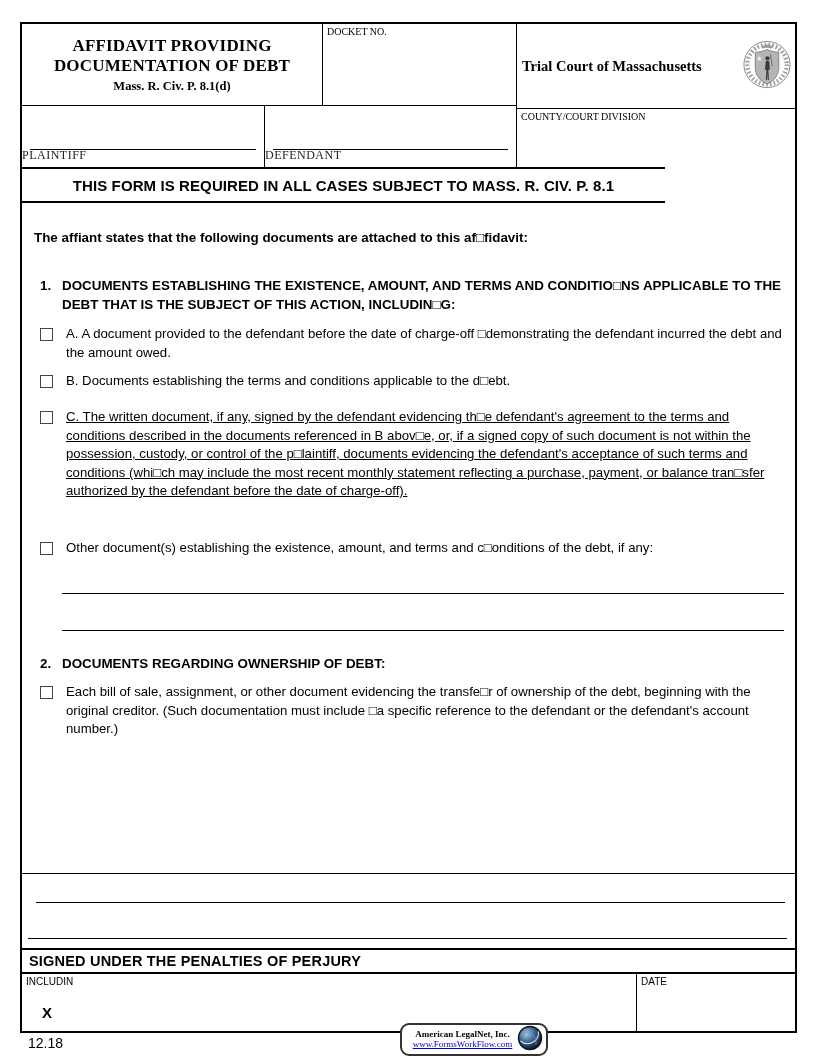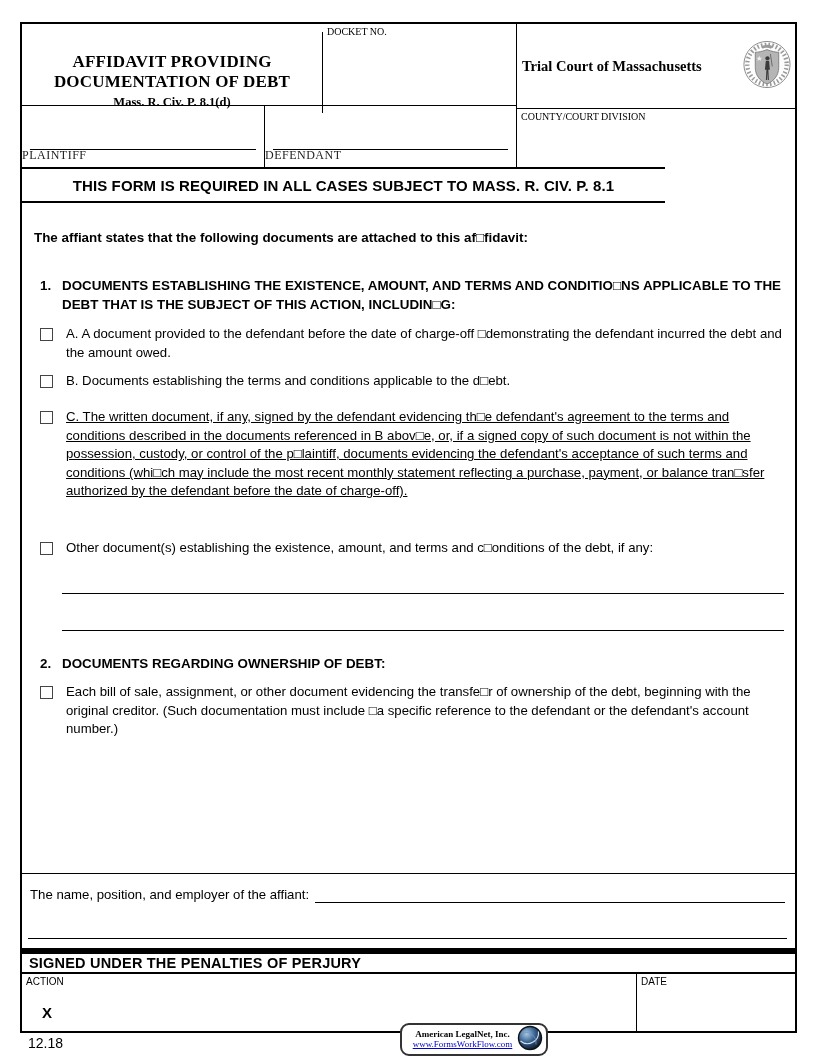--- a/index.html
+++ b/index.html
@@ -4,21 +4,21 @@
 <style>
   * { margin:0; padding:0; box-sizing:border-box; }
   html,body { width:816px; height:1056px; background:#ffffff; font-family:"Liberation Sans", sans-serif; color:#000; }
   .page { position:relative; width:816px; height:1056px; background:#fff; overflow:hidden; }
 
   .form { position:absolute; left:20px; top:22px; width:777px; height:1011px; border:2px solid #000; }
 
   
   .hdr { position:absolute; left:0; top:0; width:773px; height:143px; }
   .cell { position:absolute;font-family:Liberation Serif, serif; }
-  .title-cell   { left:0; top:0; width:301px; height:81px; border-right:1px solid #000; text-align:center; padding-top:20px;margin-top:8px; }
+  .title-cell   { left:0; top:0; width:301px; height:81px; border-right:1px solid #000; text-align:center; padding-top:12px; }
   .title-line   { font-weight:bold; font-size:17px; line-height:20px; letter-spacing:.2px; }
   .subtitle     { font-weight:bold; font-size:12.5px; margin-top:3px; }
   .docket-cell  { left:301px; top:0; width:194px; height:81px; border-right:1px solid #000; padding:2px 0 0 4px; }
   .small-label  { font-size:10px; }
   .court-cell   { left:495px; top:0; width:278px; height:85px; border-bottom:1px solid #000; display:flex; align-items:center; padding:0 3px 0 5px; }
   .court-name   { font-weight:bold; font-size:14.5px; flex:1; }
   .plain-cell   { left:0; top:81px; width:243px; height:62px; border-top:1px solid #000; border-right:1px solid #000; }
   .def-cell     { left:243px; top:81px; width:252px; height:62px; border-top:1px solid #000; border-right:1px solid #000; }
   .county-cell  { left:495px; top:85px; width:278px; height:58px; padding:2px 0 0 4px; }
   .party-line   { position:absolute; left:8px; right:8px; bottom:17px; border-bottom:1px solid #000; }
@@ -50,21 +50,21 @@
   .row2b { top:557px; }
 
   
   .affsec { position:absolute; left:0; top:849px; width:773px; height:75px; border-top:1px solid #000; }
   .affrow { position:absolute; left:8px; right:10px; top:12px; display:flex; align-items:flex-end; font-size:13.2px; }
   .affrow .lbl { white-space:nowrap; padding-bottom:1px; }
   .affrow .wline { flex:1; border-bottom:1.4px solid #000; margin-left:6px; height:17px; }
   .affline2 { position:absolute; left:6px; right:8px; bottom:9px; border-bottom:1.4px solid #000; }
 
   
-  .signed { position:absolute; left:0; top:924px; width:773px; height:24px; border-top:6px solid #000000; display:flex; align-items:center; padding-left:7px; }
+  .signed { position:absolute; left:0; top:924px; width:773px; height:24px; border-top:2px solid #000000; display:flex; align-items:center; padding-left:7px; }
   .signed span { font-weight:bold; font-size:14.5px; letter-spacing:.2px; }
   .sigrow { position:absolute; left:0; top:948px; width:773px; height:59px; border-top:2px solid #000; }
   .aff-cell { position:absolute; left:0; top:0; width:615px; height:59px; border-right:1px solid #000; padding:2px 0 0 4px; }
   .date-cell { position:absolute; left:615px; top:0; width:158px; height:59px; padding:2px 0 0 4px; }
   .sig-x { position:absolute; left:20px; top:30px; font-weight:bold; font-size:15px; }
 
   
   .rev { position:absolute; left:28px; top:1035px; font-size:14px; }
   .badge { position:absolute; left:400px; top:1023px; width:148px; height:33px; background:#fff; border:2px solid #333; border-radius:9px; display:flex; align-items:center; padding:2px 3px 2px 6px; z-index:5; }
   .badge-text { flex:1; text-align:center; font-family:"Liberation Serif", serif; }
@@ -157,33 +157,32 @@
 
       <div class="abs cbrow row2a">
         <span class="cb"></span>
         <span class="cbtext">Each bill of sale, assignment, or other document evidencing the transfe□r of ownership of the debt, beginning with the original creditor. (Such documentation must include □a specific reference to the defendant or the defendant's account number.)</span>
       </div>
 
     </div>
 
     <div class="affsec">
       <div class="affrow">
-        <span class="lbl">The name, position, and employer of the affiant:</span>
         <span class="wline"></span>
       </div>
       <div class="affline2"></div>
     </div>
 
     <div class="signed">
       <span>SIGNED UNDER THE PENALTIES OF PERJURY</span>
     </div>
 
     <div class="sigrow">
       <div class="aff-cell">
-        <div class="small-label">ACTION</div>
+        <div class="small-label">INCLUDIN</div>
         <div class="sig-x">X</div>
       </div>
       <div class="date-cell">
         <div class="small-label">DATE</div>
       </div>
     </div>
   </div>
 
   <div class="rev">12.18</div>
 

